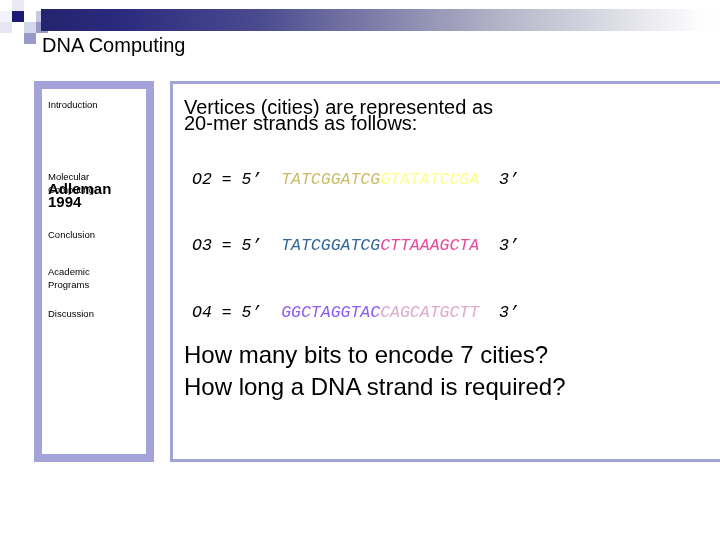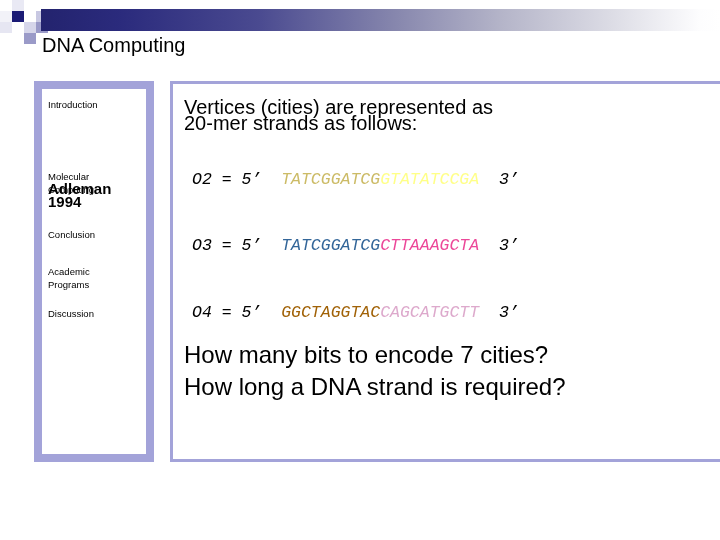--- a/index.html
+++ b/index.html
@@ -141,16 +141,16 @@
     <div class="side-item" style="top: 164px; margin-top: 12px;">Academic
 Programs</div>
     <div class="side-item" style="top: 218px;">Discussion</div>
   </div>
 
 <div id="content" style="border-color: rgb(163, 163, 217);">
     <div class="head-line" style="top: 12px;">Vertices (cities) are represented as</div>
     <div class="head-line" style="top: 28px; text-align: center;">20-mer strands as follows:</div>
     <div class="seq-row" style="top: 86px;"><span>O2 = 5’  </span><span class="seq-a" style="color: rgb(204, 187, 102);">TATCGGATCG</span><span class="seq-b" style="color: rgb(255, 255, 136);">GTATATCCGA</span><span>  3’</span></div>
     <div class="seq-row" style="top: 152px;"><span>O3 = 5’  </span><span class="seq-a" style="color: rgb(51, 102, 153);">TATCGGATCG</span><span class="seq-b" style="color: #ec4899;">CTTAAAGCTA</span><span>  3’</span></div>
-    <div class="seq-row" style="top: 219px;"><span>O4 = 5’  </span><span class="seq-a" style="color: #a16207;">GGCTAGGTAC</span><span class="seq-b" style="color: rgb(221, 169, 204);">CAGCATGCTT</span><span>  3’</span></div>
+    <div class="seq-row" style="top: 219px;"><span>O4 = 5’  </span><span class="seq-a" style="color: #8b5cf6;">GGCTAGGTAC</span><span class="seq-b" style="color: rgb(221, 169, 204);">CAGCATGCTT</span><span>  3’</span></div>
     <div class="q-line" style="top: 257px;">How many bits to encode 7 cities?</div>
     <div class="q-line" style="top: 289px;">How long a DNA strand is required?</div>
   </div>
 
 </body></html>

